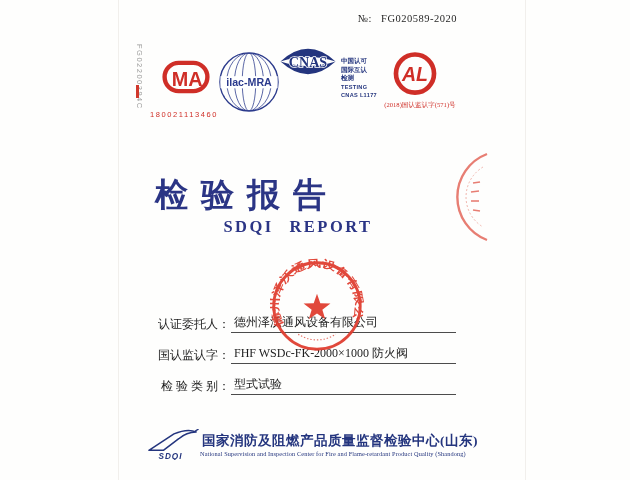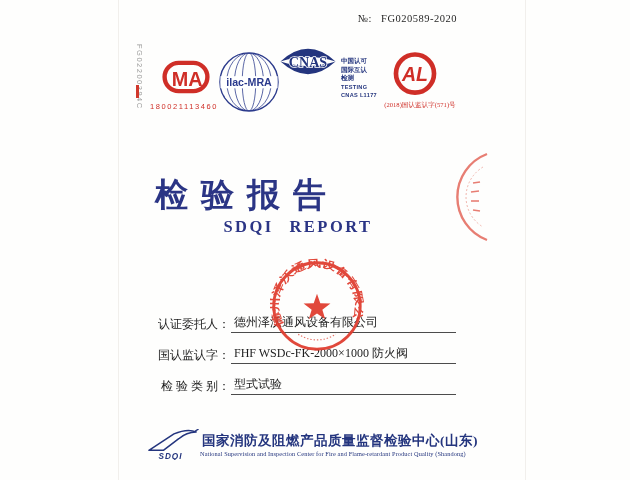--- a/index.html
+++ b/index.html
@@ -6,21 +6,21 @@
   .page{position:relative;width:630px;height:480px;background:#fefefd;overflow:hidden;
         font-family:"Liberation Serif",serif;}
   .edge{position:absolute;top:0;bottom:0;width:1px;background:#f1efec;}
   
   .report-no{position:absolute;left:358px;top:13px;font-size:10.5px;color:#262626;letter-spacing:.5px;}
   .side-serial{position:absolute;left:135px;top:44px;writing-mode:vertical-rl;font-size:7.5px;
                color:#9b9b9b;letter-spacing:1.5px;font-family:"Liberation Sans",sans-serif;}
   .serial-tick{position:absolute;left:136px;top:85px;width:3px;height:13px;background:#d0382c;}
   
   .cma-wrap{position:absolute;left:150px;top:60px;width:60px;text-align:right;}
-  .cma-number{margin-top:4px;font-size:7.5px;color:#cf2e27;letter-spacing:1.6px;
+  .cma-number{margin-top:12px;font-size:7.5px;color:#cf2e27;letter-spacing:1.6px;
               font-family:"Liberation Sans",sans-serif;white-space:nowrap;}
   .ilac-wrap{position:absolute;left:218px;top:51px;}
   .cnas-wrap{position:absolute;left:279px;top:42px;text-align:center;}
   .cnas-text{position:absolute;left:341px;top:57px;color:#24357e;
              font-family:"Liberation Sans",sans-serif;font-weight:bold;line-height:8.5px;}
   .cnas-text .zh{font-size:6.5px;}
   .cnas-text .en{font-size:5.6px;letter-spacing:.3px;}
   .cal-wrap{position:absolute;left:389px;top:51px;width:56px;}
   .cal-caption{position:absolute;left:375px;top:101px;width:90px;text-align:center;
                font-size:6.6px;color:#cf2e27;white-space:nowrap;}

